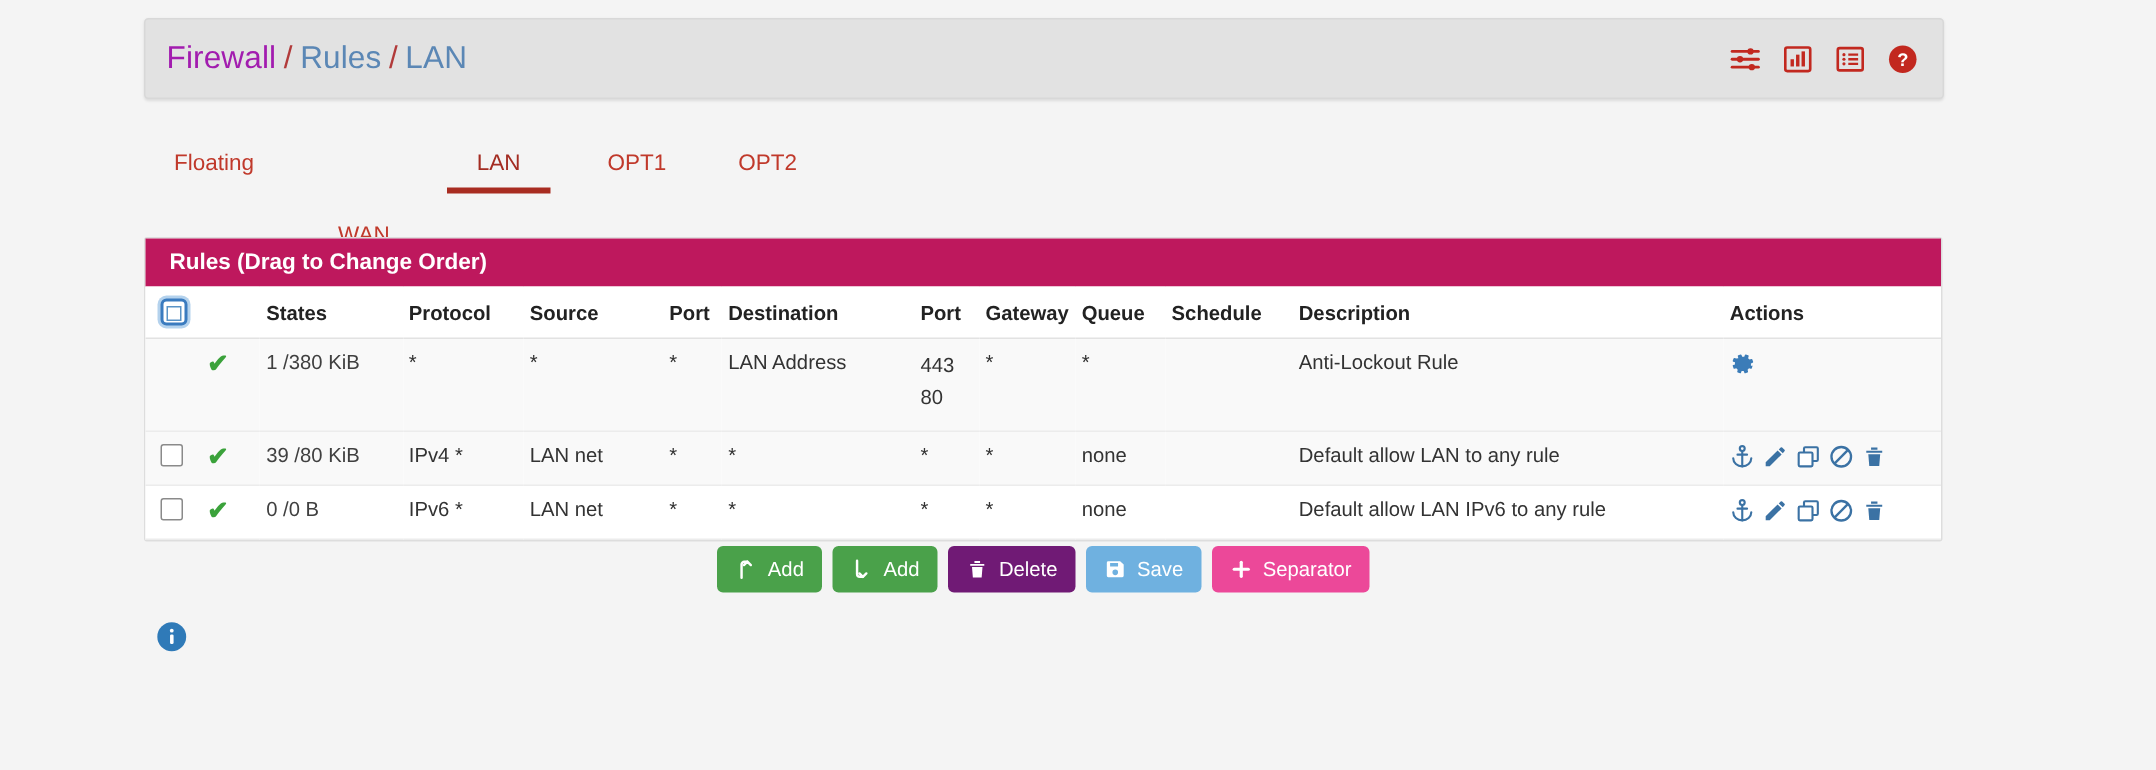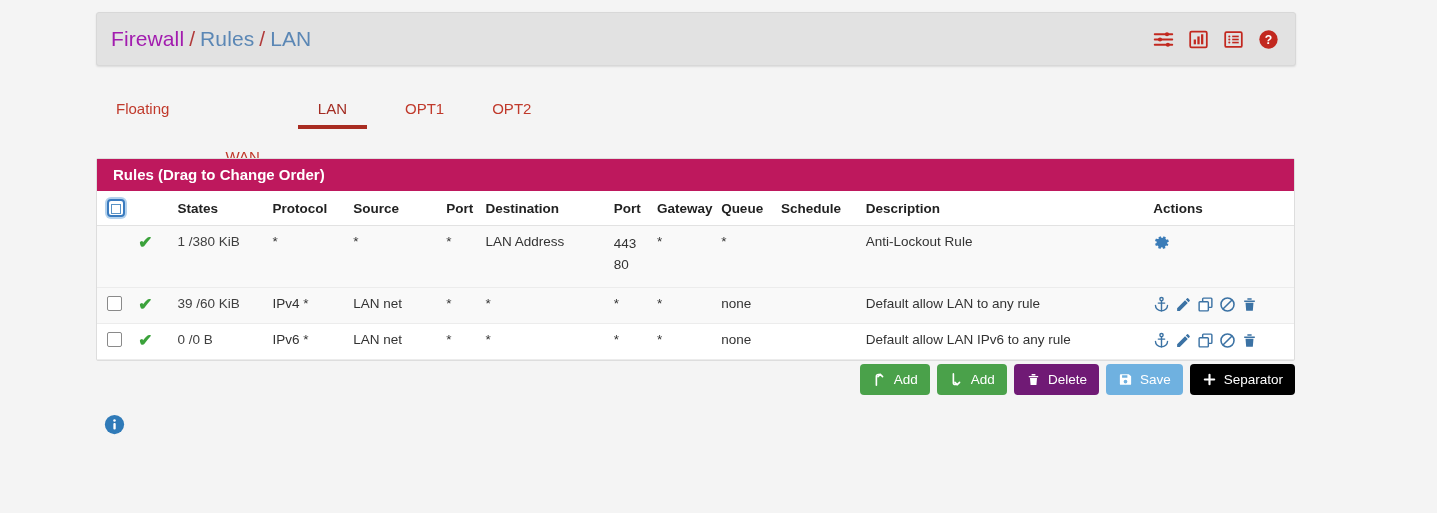--- a/index.html
+++ b/index.html
@@ -125,35 +125,35 @@
   .acts { display: flex; align-items: center; gap: 5px; color: #3b72a4; }
   .aic { width: 17px; height: 17px; color: #3b72a4; cursor: pointer; display:block; }
   .aic svg { display: block; width: 100%; height: 100%; }
   .gear { width: 18px; height: 18px; color: #3b7cb8; display:block; cursor:pointer; }
   .gear svg { display:block; width:100%; height:100%; }
 
   
   .btnbar {
     position: absolute; left: 96px; top: 364px;
     width: 1199px;
-    display: flex; justify-content: flex-end; gap: 7px;
+    display: flex; justify-content: center; gap: 7px;
   }
   .btn {
     display: inline-flex; align-items: center; gap: 7px;
     height: 31px; padding: 0 12px;
     border: none; border-radius: 4px;
     color: #fff; font-size: 13.5px;
     font-family: "Liberation Sans", sans-serif;
     cursor: pointer;
   }
   .btn svg { width: 15px; height: 15px; display: block; }
   .btn-green  { background: #4aa14a; }
   .btn-red    { background: #701a75; }
   .btn-blue   { background: #6fb1e0; }
-  .btn-orange { background: #000000; }
+  .btn-orange { background: #ec4899; }
 
   
   .infowrap { position: absolute; left: 104px; top: 414px; }
   .infoic { width: 21px; height: 21px; color: #2f7ab8; display:block; }
   .infoic svg { display:block; width:100%; height:100%; }
 </style>
 </head>
 <body>
 
 <div class="page">
@@ -278,21 +278,21 @@
         </tr>
 
         <tr class="r-alt" style="height:36px;">
           <td class="c-chk">
             <span class="chk"></span>
           </td>
           <td class="c-stat">
             <span class="check">✔</span>
           </td>
           <td class="c-states">
-            <span class="lnk">39 /60 KiB</span>
+            <span class="lnk">39 /80 KiB</span>
           </td>
           <td class="c-proto">IPv4 *</td>
           <td class="c-src">LAN net</td>
           <td class="c-port1">*</td>
           <td class="c-dst">*</td>
           <td class="c-port2">*</td>
           <td class="c-gw">*</td>
           <td class="c-queue">none</td>
           <td class="c-sched"></td>
           <td class="c-desc">Default allow LAN to any rule</td>

